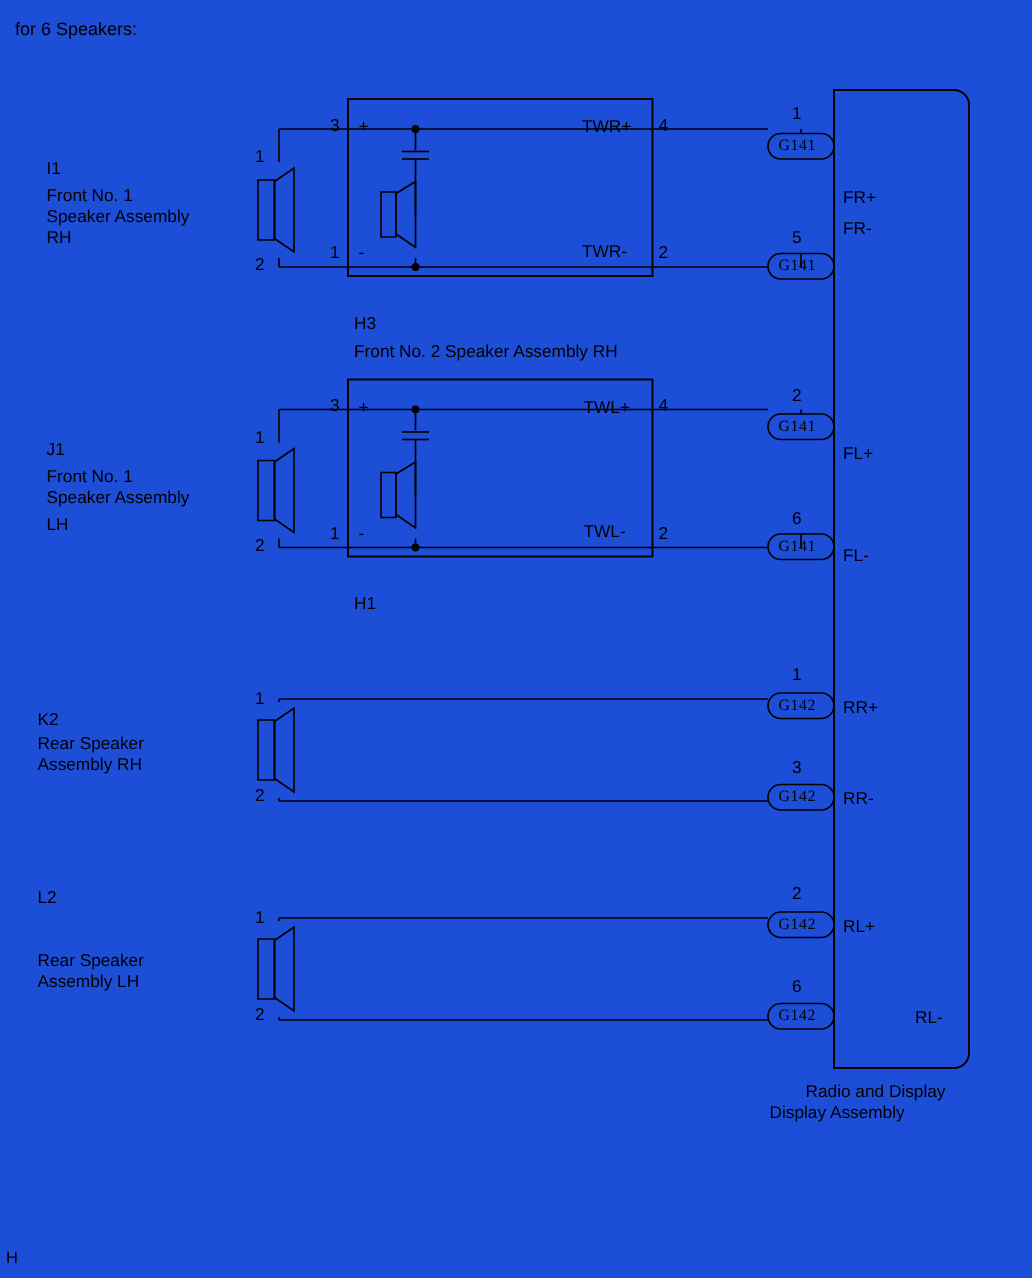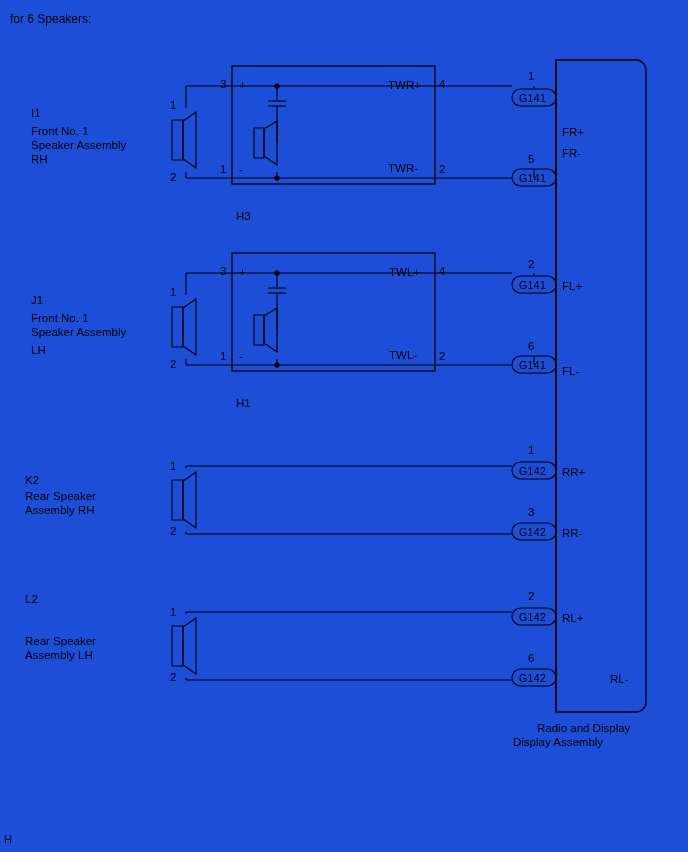--- a/index.html
+++ b/index.html
@@ -31,20 +31,21 @@
     white-space: pre;
   }
   .title {
     font-size: 12px;
     line-height: 15px;
   }
   svg { display: block; }
   .conn-label {
     font-size: 10.5px;
     letter-spacing: 0.4px;
+    font-family: Liberation Serif, serif;
   }
 </style>
 </head>
 <body>
 
 <div id="root">
 
   <div class="abs txt title" style="left:10px; top:12px;">for 6 Speakers:</div>
 
   <svg class="abs" style="left:0; top:0;" width="688" height="852" viewBox="0 0 688 852">
@@ -145,20 +146,21 @@
   <div class="abs txt" style="left:220px; top:77px;">3</div>
   <div class="abs txt" style="left:220px; top:162px;">1</div>
   <div class="abs txt" style="left:239px; top:78px;">+</div>
   <div class="abs txt" style="left:239px; top:162px;">-</div>
   <div class="abs txt" style="left:388px; top:78px;">TWR+</div>
   <div class="abs txt" style="left:388px; top:161px;">TWR-</div>
   <div class="abs txt" style="left:439px; top:77px;">4</div>
   <div class="abs txt" style="left:439px; top:162px;">2</div>
 
   <div class="abs txt" style="left:236px; top:209px;">H3</div>
+  <div class="abs txt" style="left:236px; top:228px;">Front No. 2 Speaker Assembly RH</div>
 
   <div class="abs txt" style="left:528px; top:69px;">1</div>
   <div class="abs txt" style="left:528px; top:152px;">5</div>
   <div class="abs txt conn-label" style="left:519px; top:91px;">G141</div>
   <div class="abs txt conn-label" style="left:519px; top:171px;">G141</div>
   <div class="abs txt" style="left:562px; top:105px;margin-top:20px;">FR+</div>
   <div class="abs txt" style="left:562px; top:146px;">FR-</div>
 
   <div class="abs txt" style="left:31px; top:293px;">J1</div>
   <div class="abs txt" style="left:31px; top:311px;">Front No. 1</div>
@@ -175,21 +177,21 @@
   <div class="abs txt" style="left:389px; top:348px;">TWL-</div>
   <div class="abs txt" style="left:439px; top:264px;">4</div>
   <div class="abs txt" style="left:439px; top:349px;">2</div>
 
   <div class="abs txt" style="left:236px; top:396px;">H1</div>
 
   <div class="abs txt" style="left:528px; top:257px;">2</div>
   <div class="abs txt" style="left:528px; top:339px;">6</div>
   <div class="abs txt conn-label" style="left:519px; top:278px;">G141</div>
   <div class="abs txt conn-label" style="left:519px; top:358px;">G141</div>
-  <div class="abs txt" style="left:562px; top:279px;">FL+</div>
+  <div class="abs txt" style="left:562px; top:296px;">FL+</div>
   <div class="abs txt" style="left:562px; top:364px;">FL-</div>
 
   <div class="abs txt" style="left:25px; top:473px;">K2</div>
   <div class="abs txt" style="left:25px; top:489px;">Rear Speaker</div>
   <div class="abs txt" style="left:25px; top:503px;">Assembly RH</div>
   <div class="abs txt" style="left:170px; top:459px;">1</div>
   <div class="abs txt" style="left:170px; top:524px;">2</div>
 
   <div class="abs txt" style="left:528px; top:443px;">1</div>
   <div class="abs txt" style="left:528px; top:505px;">3</div>

